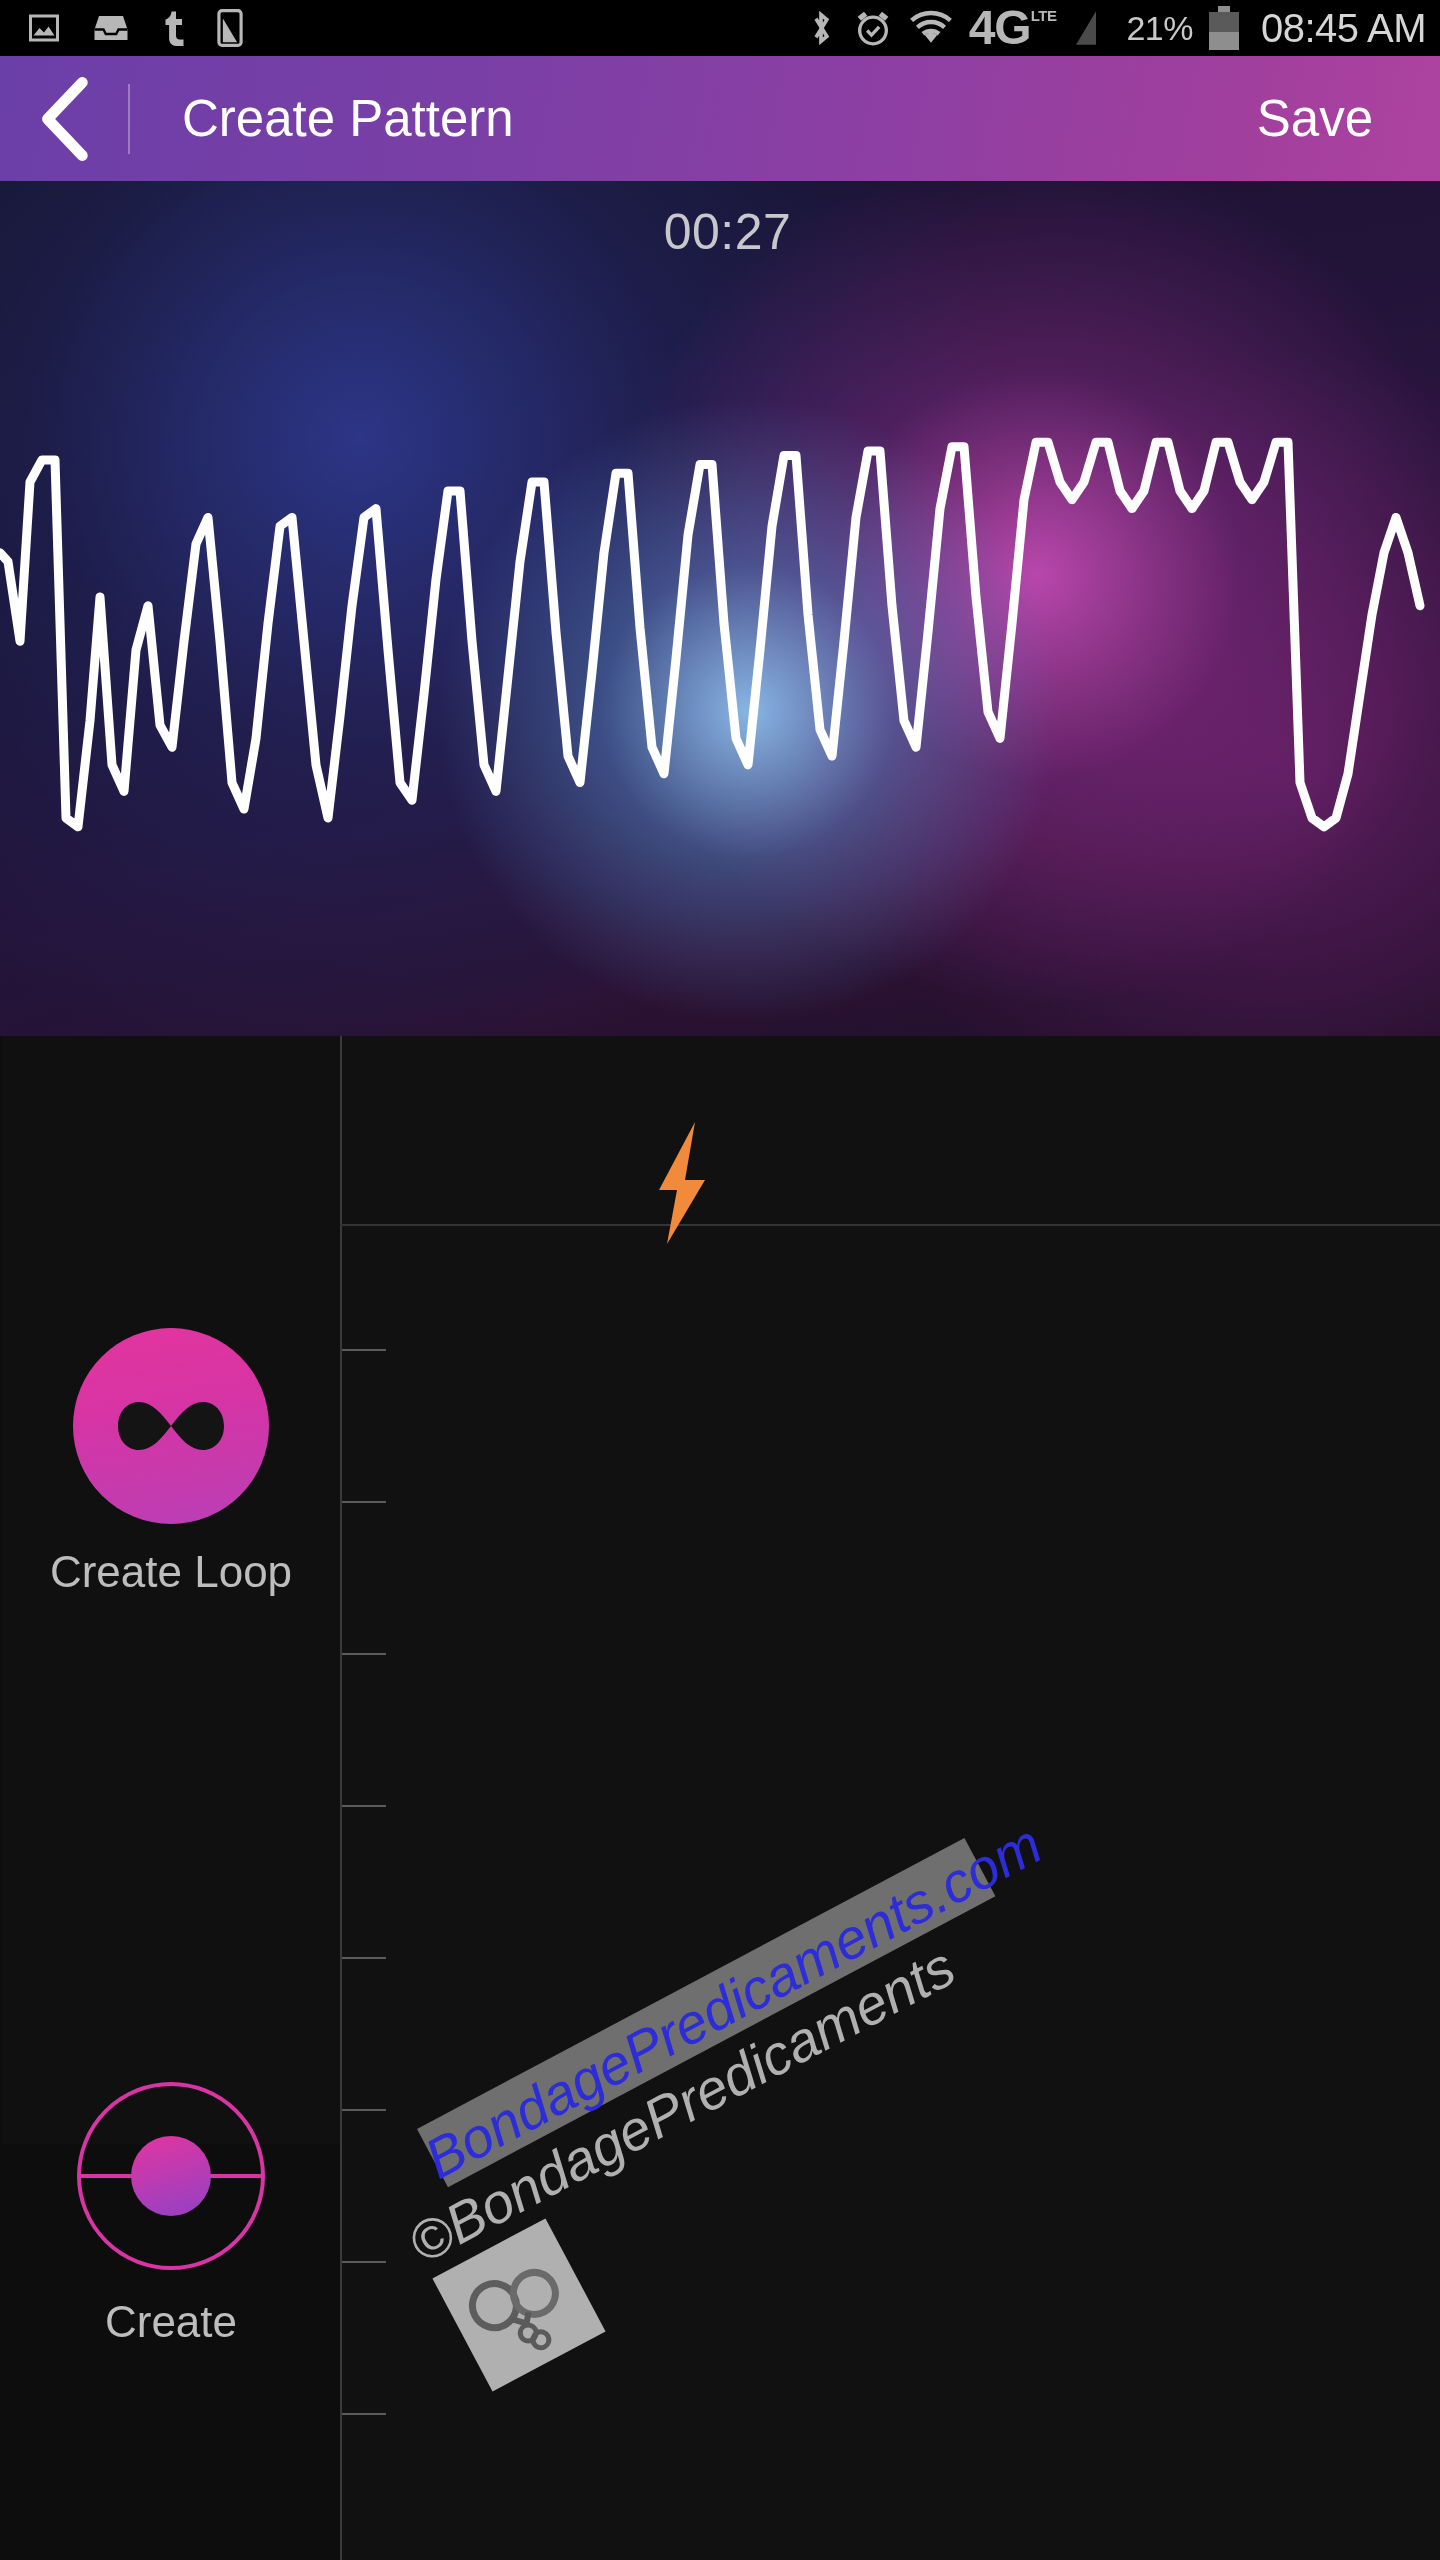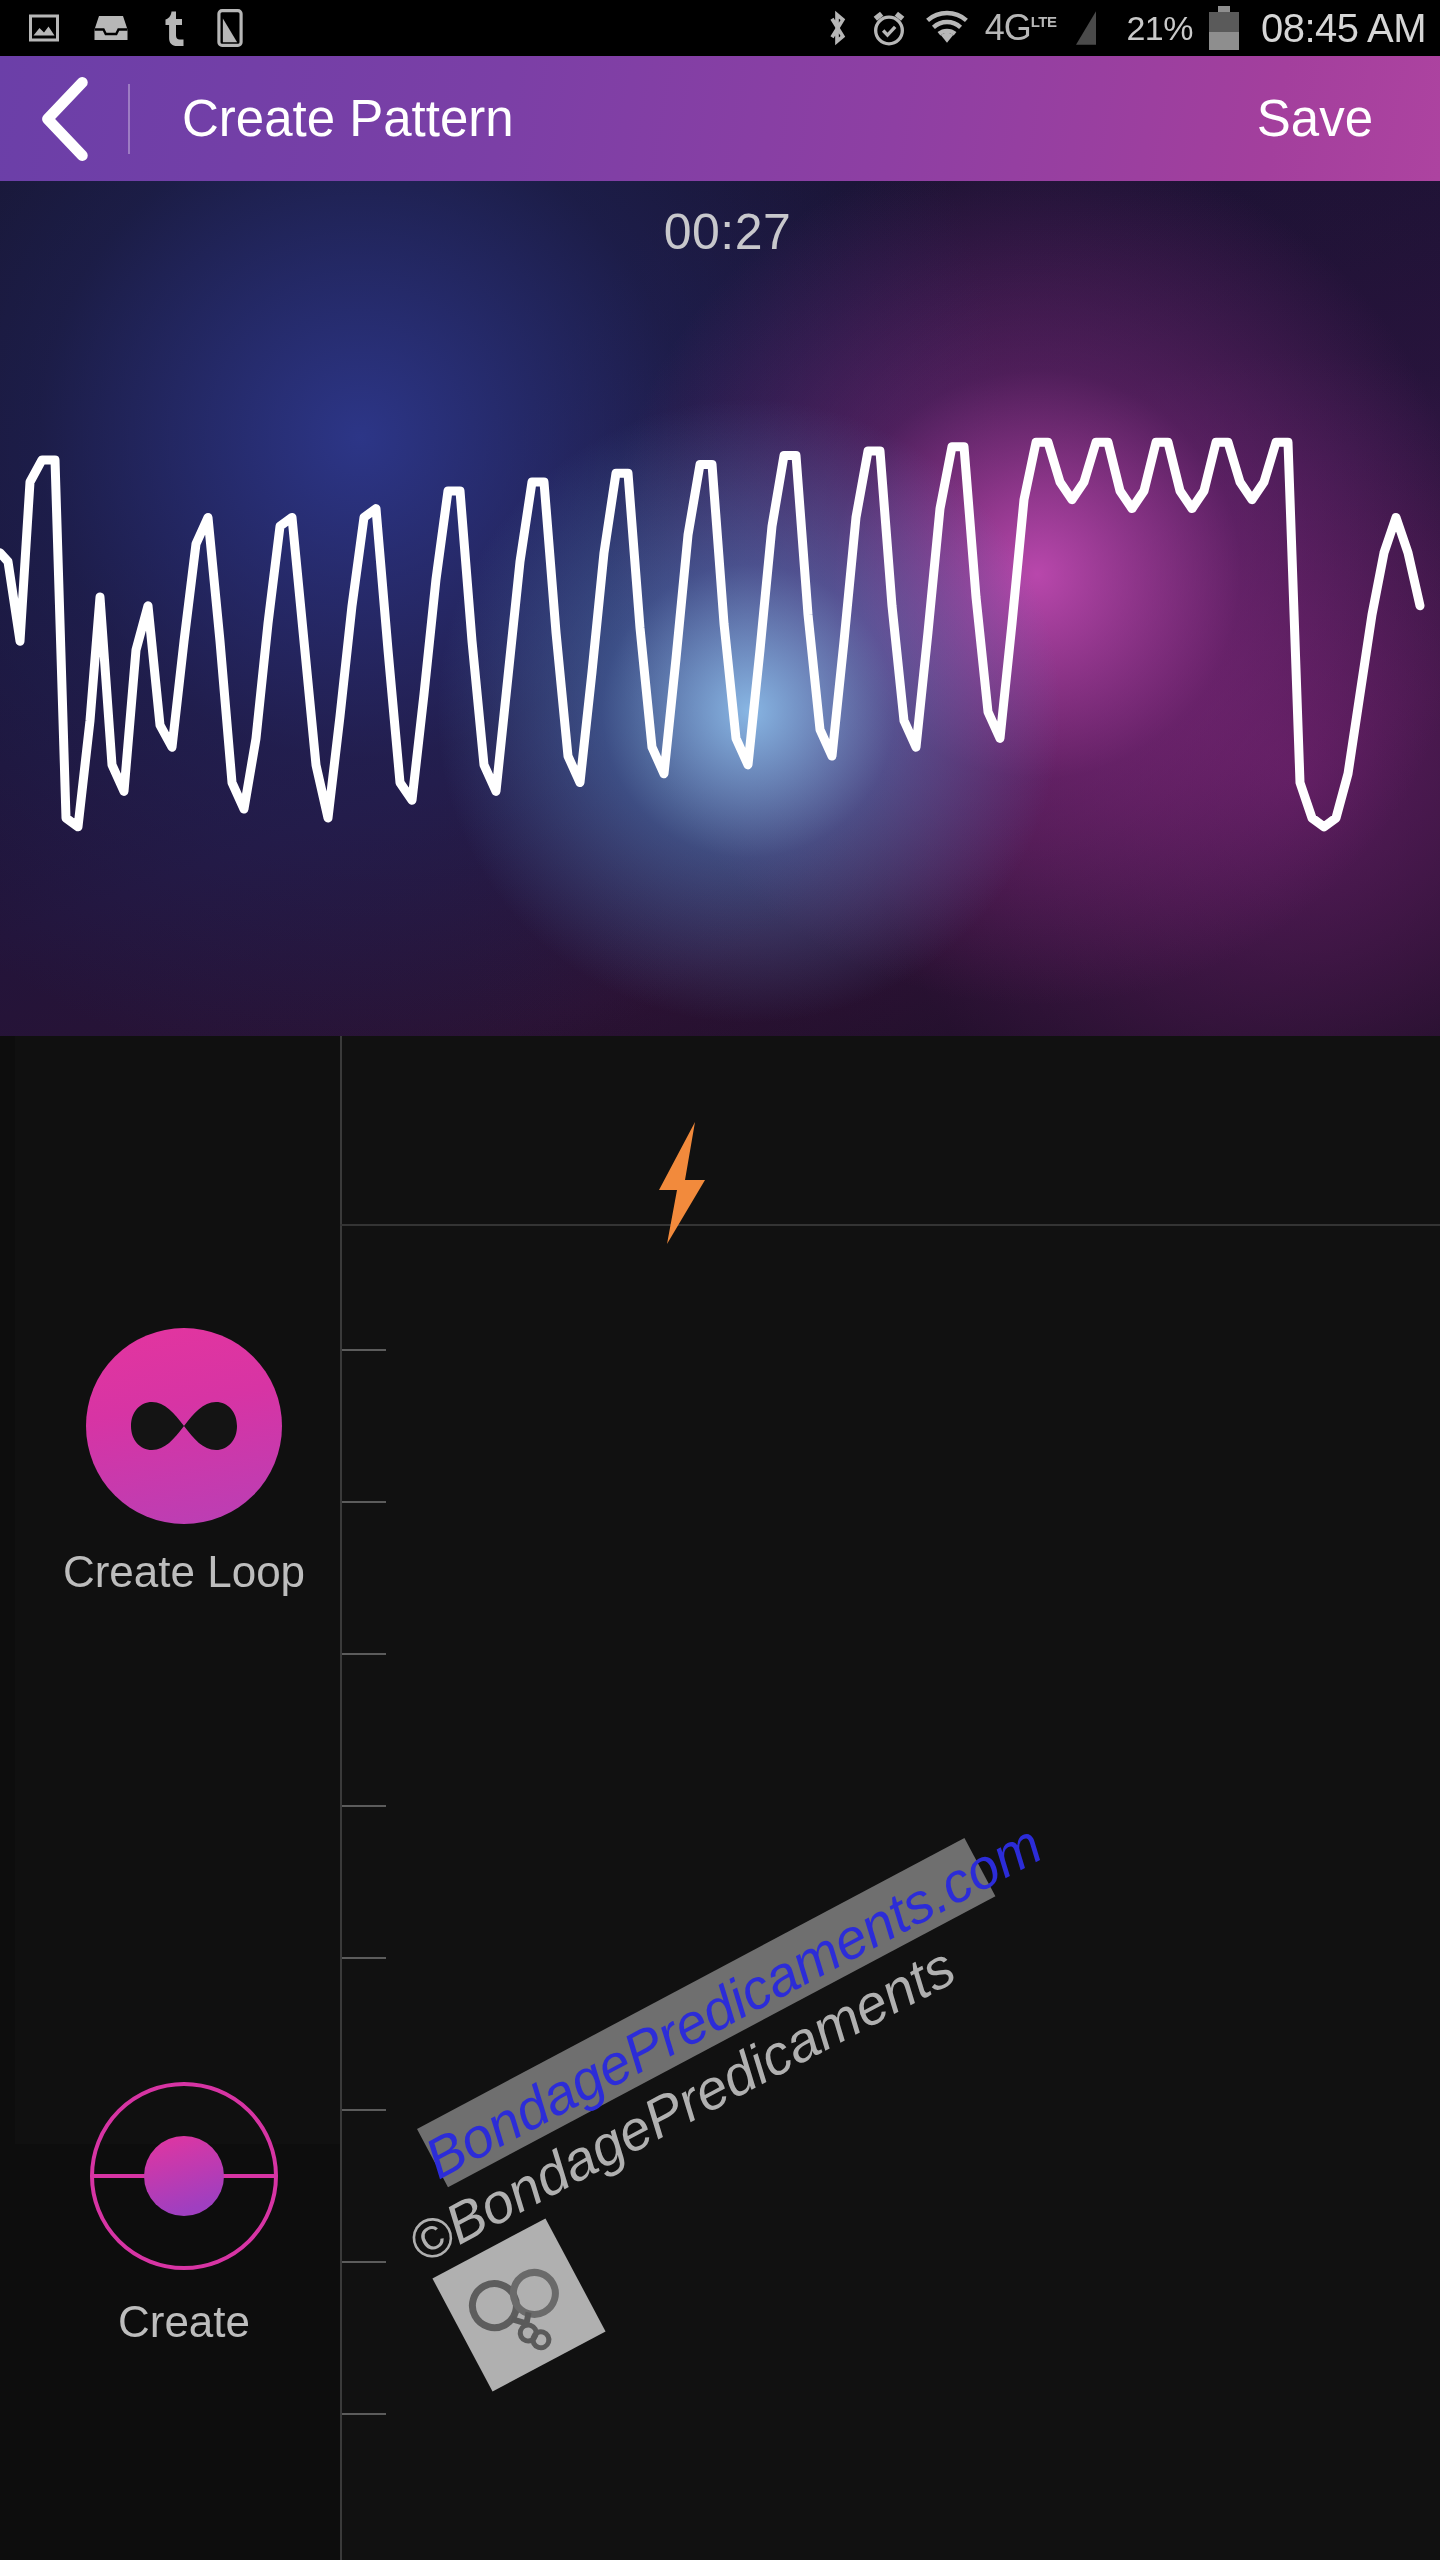--- a/index.html
+++ b/index.html
@@ -63,22 +63,22 @@
     line-height: 1;
     padding-left: 6px;
     font-family: "Liberation Sans", sans-serif;
   }
   .lte-wrap {
     display: flex;
     align-items: flex-start;
     color: #b7b7b7;
   }
   .lte-4g {
-    font-size: 36px;
-    font-weight: normal;
+    font-size: 48px;
+    font-weight: bold;
     line-height: 0.9;
     letter-spacing: -1px;
   }
   .lte-sm {
     font-size: 15px;
     font-weight: bold;
     line-height: 1;
     margin-top: 2px;
     letter-spacing: -0.5px;
   }
@@ -190,21 +190,21 @@
   
   .lower {
     position: absolute;
     top: 1036px; left: 0;
     width: 1440px;
     height: 1524px;
     background: #0d0d0d;
   }
   .tools-col {
     position: absolute;
-    top: 0; left: 15px;
+    top: 0; left: 2px;
     width: 340px;
     height: 1108px;
     background: #101010;
     border-right: 2px solid #2b2b2b;
     box-sizing: border-box;
   }
   .tool {
     position: absolute;
     left: 0;
     width: 338px;

